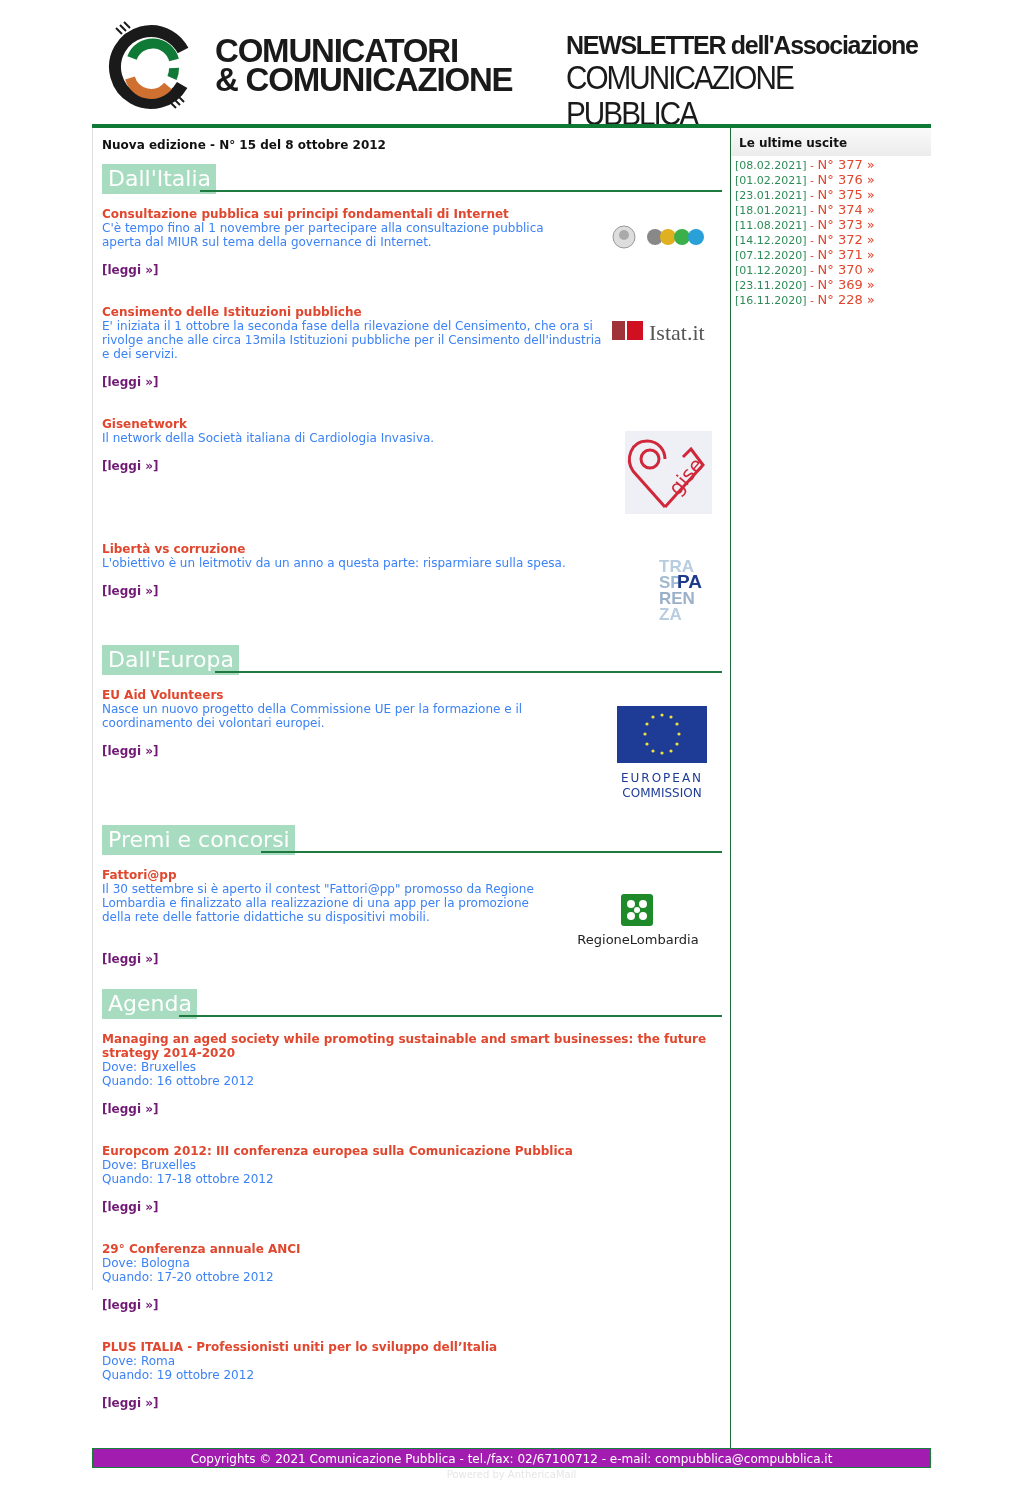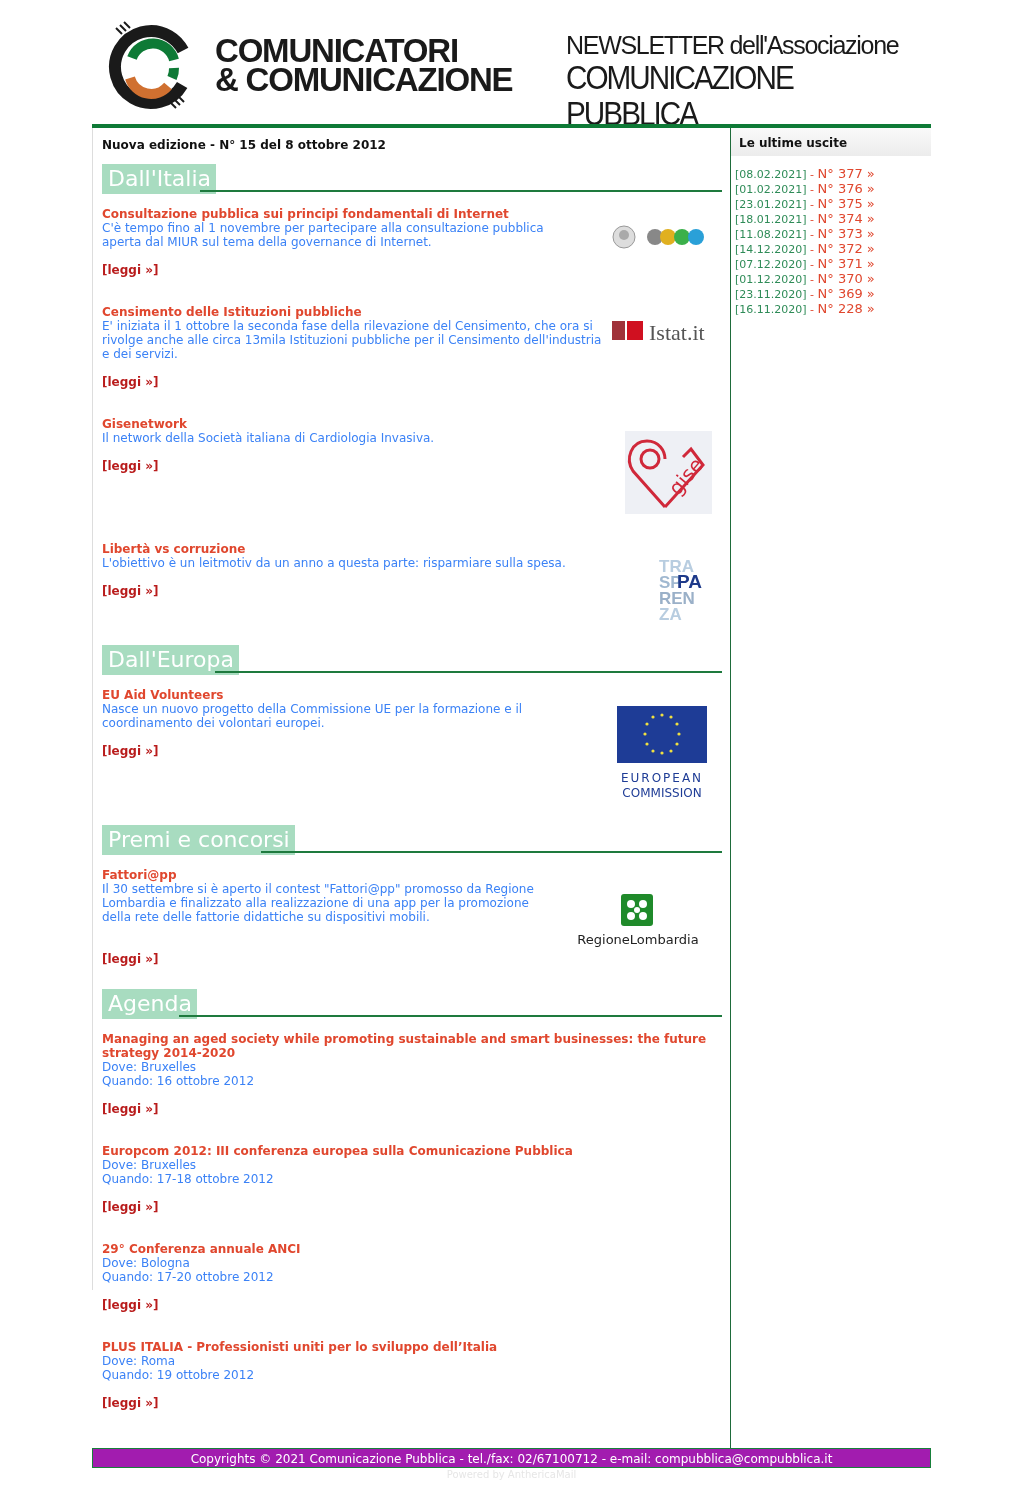--- a/index.html
+++ b/index.html
@@ -4,44 +4,44 @@
 <style>
   * { box-sizing: border-box; margin: 0; padding: 0; }
   html, body { width: 1024px; height: 1489px; background: #fff; overflow: hidden; }
   body { font-family: "DejaVu Sans", sans-serif; font-size: 12px; color: #111; position: relative; }
 
   .header { position: absolute; left: 92px; top: 0; width: 839px; height: 124px; }
   .logo-wrap { position: absolute; left: 16px; top: 20px; width: 90px; height: 94px; }
   .brand { position: absolute; left: 123px; top: 36px; font-family: "Liberation Sans", sans-serif; font-weight: 900; font-size: 33px; line-height: 29px; letter-spacing: -1.2px; color: #1a1a1a; }
   .brand span { display: block; }
   .newsletter { position: absolute; left: 474px; top: 30px; font-family: "Liberation Sans", sans-serif; color: #1a1a1a; }
-  .newsletter .l1 { font-size: 25px; letter-spacing: -1.3px; line-height: 30px; font-weight: 400; }
+  .newsletter .l1 { font-size: 25px; letter-spacing: -1.3px; line-height: 30px; font-weight: 700; }
   .newsletter .l2 { font-size: 33px; letter-spacing: -2.2px; line-height: 36px; transform: scaleX(0.9); transform-origin: left; font-weight: 300; }
 
   .topbar { position: absolute; left: 92px; top: 124px; width: 839px; height: 4px; background: #0e7a36; }
 
   .main { position: absolute; left: 92px; top: 128px; width: 639px; height: 1162px; border-left: 1px solid #ddd; }
   .divider { position: absolute; left: 730px; top: 128px; width: 1px; height: 1320px; background: #1e6b3a; }
 
   .edition { position: absolute; left: 9px; top: 10px; font-size: 12px; font-weight: bold; color: #111; }
 
   .section { position: absolute; left: 9px; width: 620px; height: 30px; }
   .section .tab { position: absolute; left: 0; top: 0; height: 30px; background: #a8dcc0; color: #fff; font-size: 22px; line-height: 30px; padding: 0 5px 0 6px; }
   .section .rule { position: absolute; right: 0; bottom: 2px; height: 2px; background: #1e7a3e; }
 
   .item { position: absolute; left: 9px; width: 620px; }
   .item .title { color: #e0472e; font-weight: bold; font-size: 12px; line-height: 14px; display: block; cursor: pointer; }
   .item .text { color: #3b82f6; font-size: 12px; line-height: 14px; }
-  .item .more { color: #b91c1c; font-weight: bold; font-size: 12px; line-height: 14px; display: inline-block; margin-top: 14px; cursor: pointer; text-align: right; }
+  .item .more { color: #701a75; font-weight: bold; font-size: 12px; line-height: 14px; display: inline-block; margin-top: 14px; cursor: pointer; text-align: right; }
 
   .img { position: absolute; }
 
   .sidebar { position: absolute; left: 731px; top: 128px; width: 200px; }
   .sidebar .head { height: 28px; background: linear-gradient(#fafafa, #ececec); font-weight: bold; font-size: 12px; padding: 8px 0 0 8px; color: #111; }
-  .sidebar ul { list-style: none; padding: 11px 0 0 4px; }
+  .sidebar ul { list-style: none; padding: 2px 0 0 4px; }
   .sidebar li { font-size: 11px; line-height: 14px; white-space: nowrap; }
   .sidebar .date { color: #2e8b57; }
   .sidebar .sep { color: #e0472e; }
   .sidebar .num { color: #e0472e; font-size: 13px; cursor: pointer; }
 
   .footer { position: absolute; left: 92px; top: 1448px; width: 839px; height: 20px; background: #a21caf; color: #fff; text-align: center; font-size: 12px; line-height: 20px; border: 1px solid #17803a; }
   .powered { position: absolute; left: 92px; top: 1469px; width: 839px; text-align: center; font-size: 10px; color: #e6e6e6; }
 </style>
 </head>
 <body>

